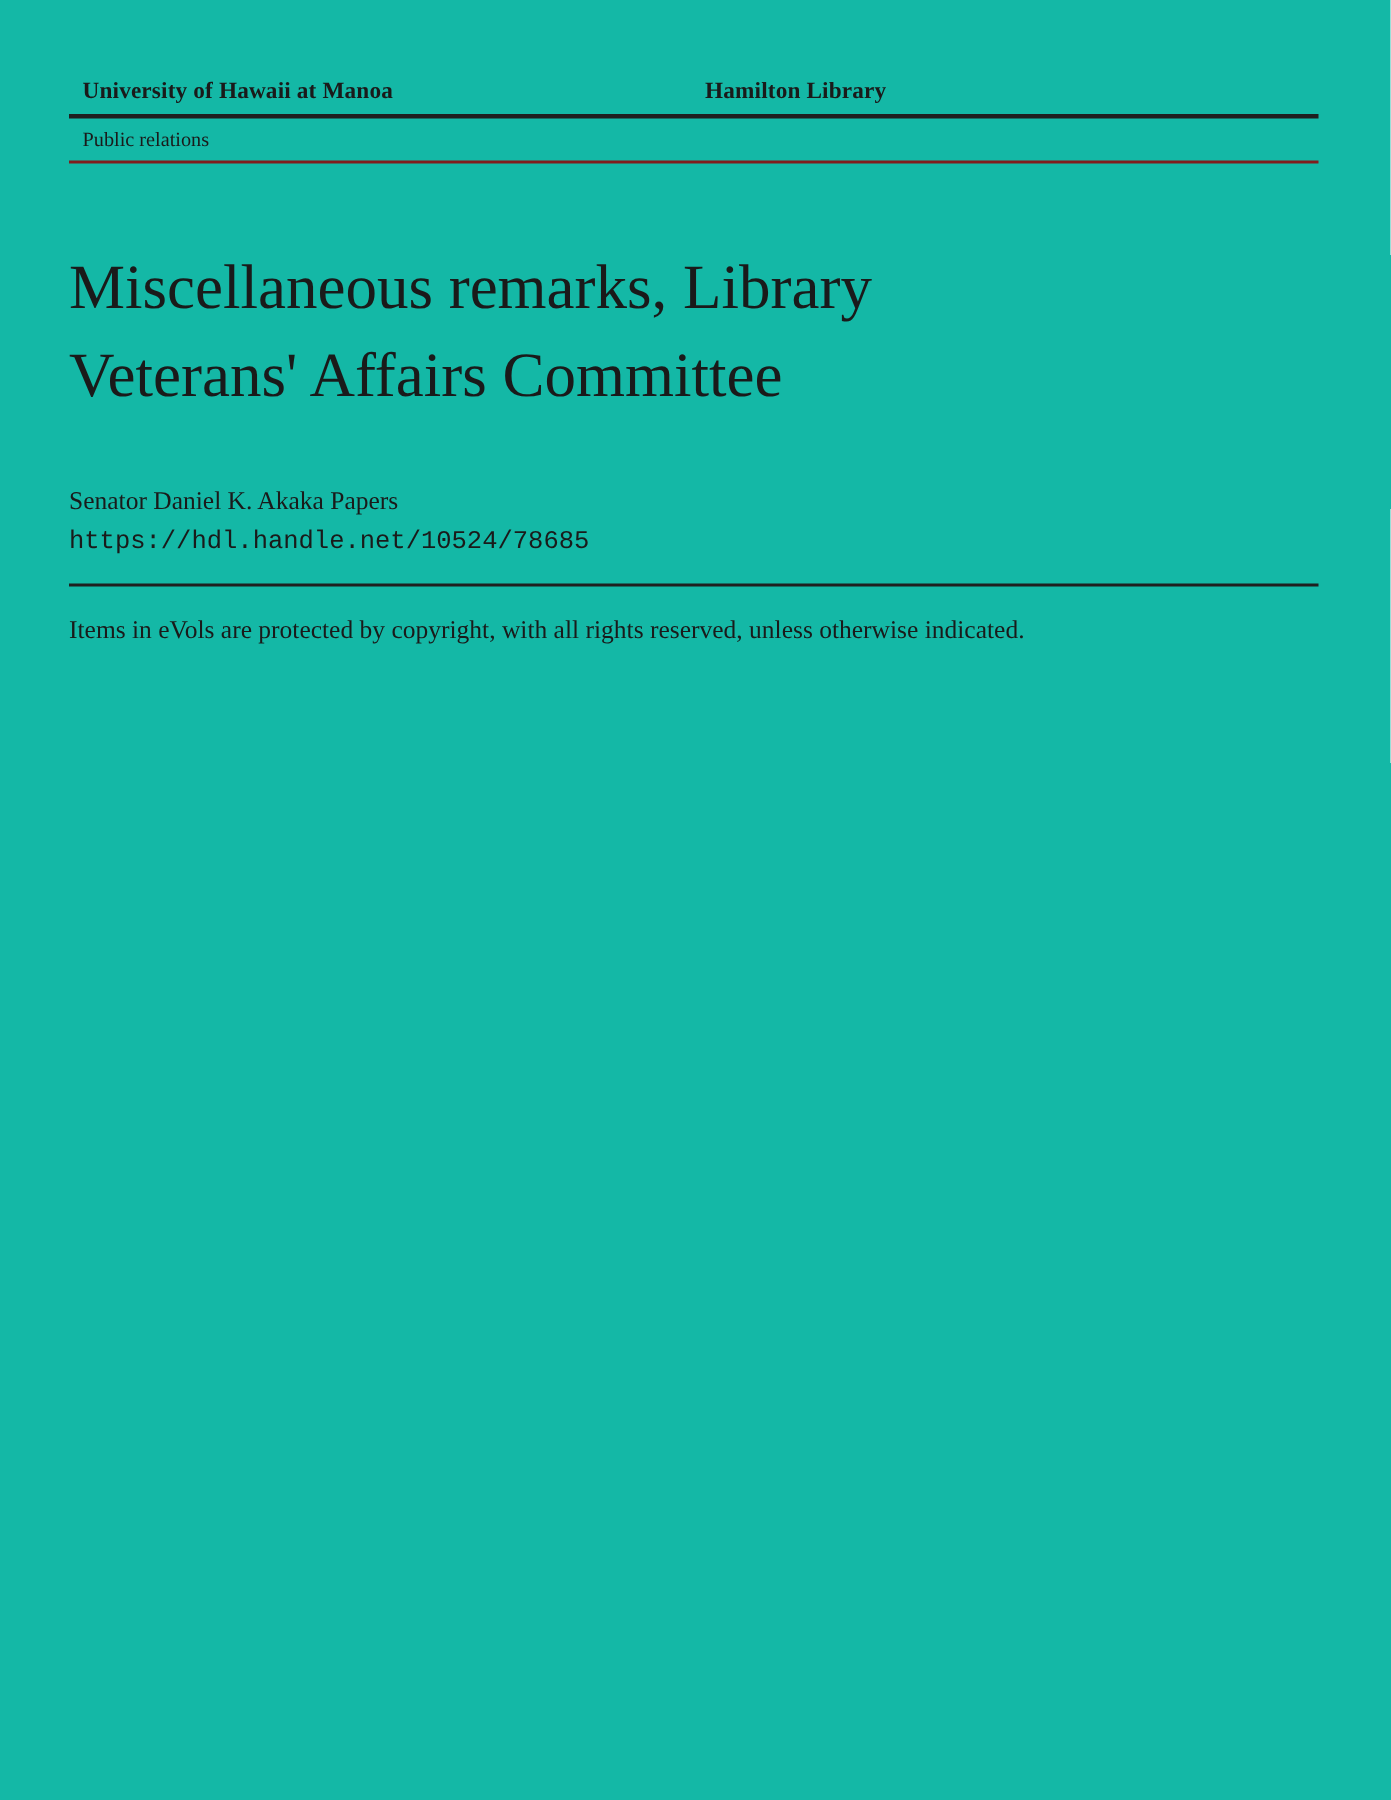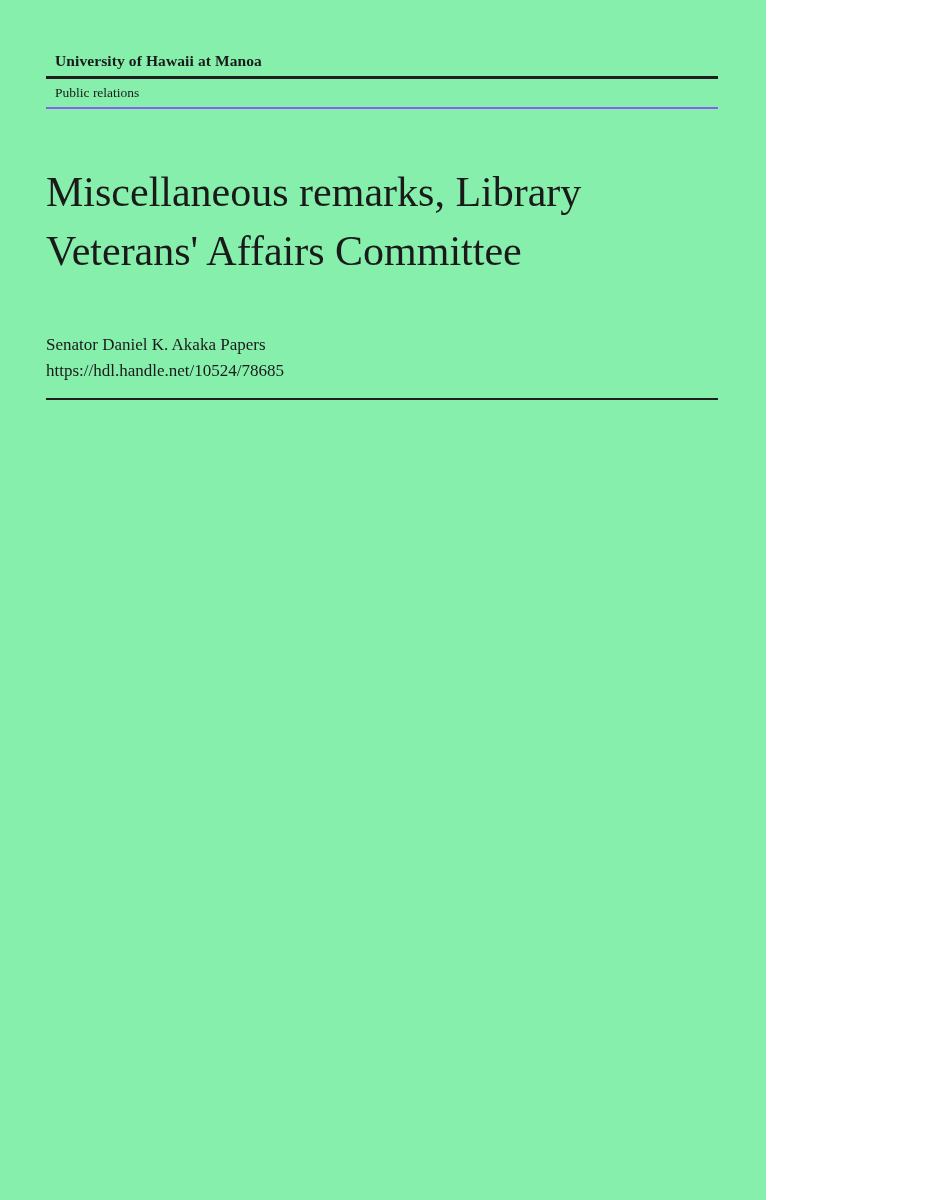--- a/index.html
+++ b/index.html
@@ -2,36 +2,36 @@
 <html><head>
 <meta charset="utf-8">
 <style>
   html, body {
     margin: 0;
     padding: 0;
     background: #ffffff;
   }
   .page {
     position: relative;
-    width: 766px;
+    width: 927px;
     height: 1200px;
     box-sizing: border-box;
-    background: #86efac;
+    background: #14b8a6;
     color: #1a1a1a;
     font-family: "Liberation Serif", "DejaVu Serif", serif;
     padding: 46px 48px 0 46px;
     overflow: hidden;
   }
 
   
   .hdr-top {
     border-bottom: 3px solid #1f1f1f;
   }
   .hdr-sub {
-    border-bottom: 2px solid #8b5cf6;
+    border-bottom: 2px solid #7f1d1d;
   }
   .hdr-row {
     display: flex;
   }
   .hdr-row .cell {
     padding-left: 9px;
     box-sizing: border-box;
   }
   .hdr-col-left  { width: 415px; flex: none; }
   .hdr-col-right { flex: 1; }
@@ -51,28 +51,29 @@
     margin: 54px 0 0 0;
     max-width: 660px;
     font-weight: 400;
     font-size: 42px;
     line-height: 59px;
     color: #1a1a1a;
   }
 
   
   .meta {
-    margin-top: 51px;
+    margin-top: 40px;
     font-size: 17px;
     line-height: 26px;
   }
   .meta .meta-line { display: block; }
   .meta a, .footer a {
     color: #1a1a1a;
     text-decoration: none;
+    font-family: Liberation Mono, monospace;
   }
 
   
   .rights-divider {
     border: none;
     border-top: 2px solid #1f1f1f;
     margin: 14px 0 0 0;
   }
   .rights {
     margin: 16px 0 0 0;
@@ -88,20 +89,21 @@
 </style>
 </head>
 <body>
 
 <div class="page">
 
   <header>
     <div class="hdr-top">
       <div class="hdr-row hdr-bold">
         <div class="cell hdr-col-left">University of Hawaii at Manoa</div>
+        <div class="cell hdr-col-right">Hamilton Library</div>
       </div>
       <div class="hdr-row hdr-bold">
       </div>
     </div>
     <div class="hdr-sub">
       <div class="hdr-row hdr-small">
         <div class="cell hdr-col-left">Public relations</div>
       </div>
     </div>
   </header>
@@ -111,15 +113,16 @@
   <div class="meta">
     <span class="meta-line">Senator Daniel K. Akaka Papers</span>
     <span class="meta-line">
       <a href="#">https://hdl.handle.net/10524/78685</a>
     </span>
   </div>
 
   <hr class="rights-divider">
 
   <div class="footer">
+    <p class="rights">Items in eVols are protected by copyright, with all rights reserved, unless otherwise indicated.</p>
   </div>
 
 </div>
 
 </body></html>

